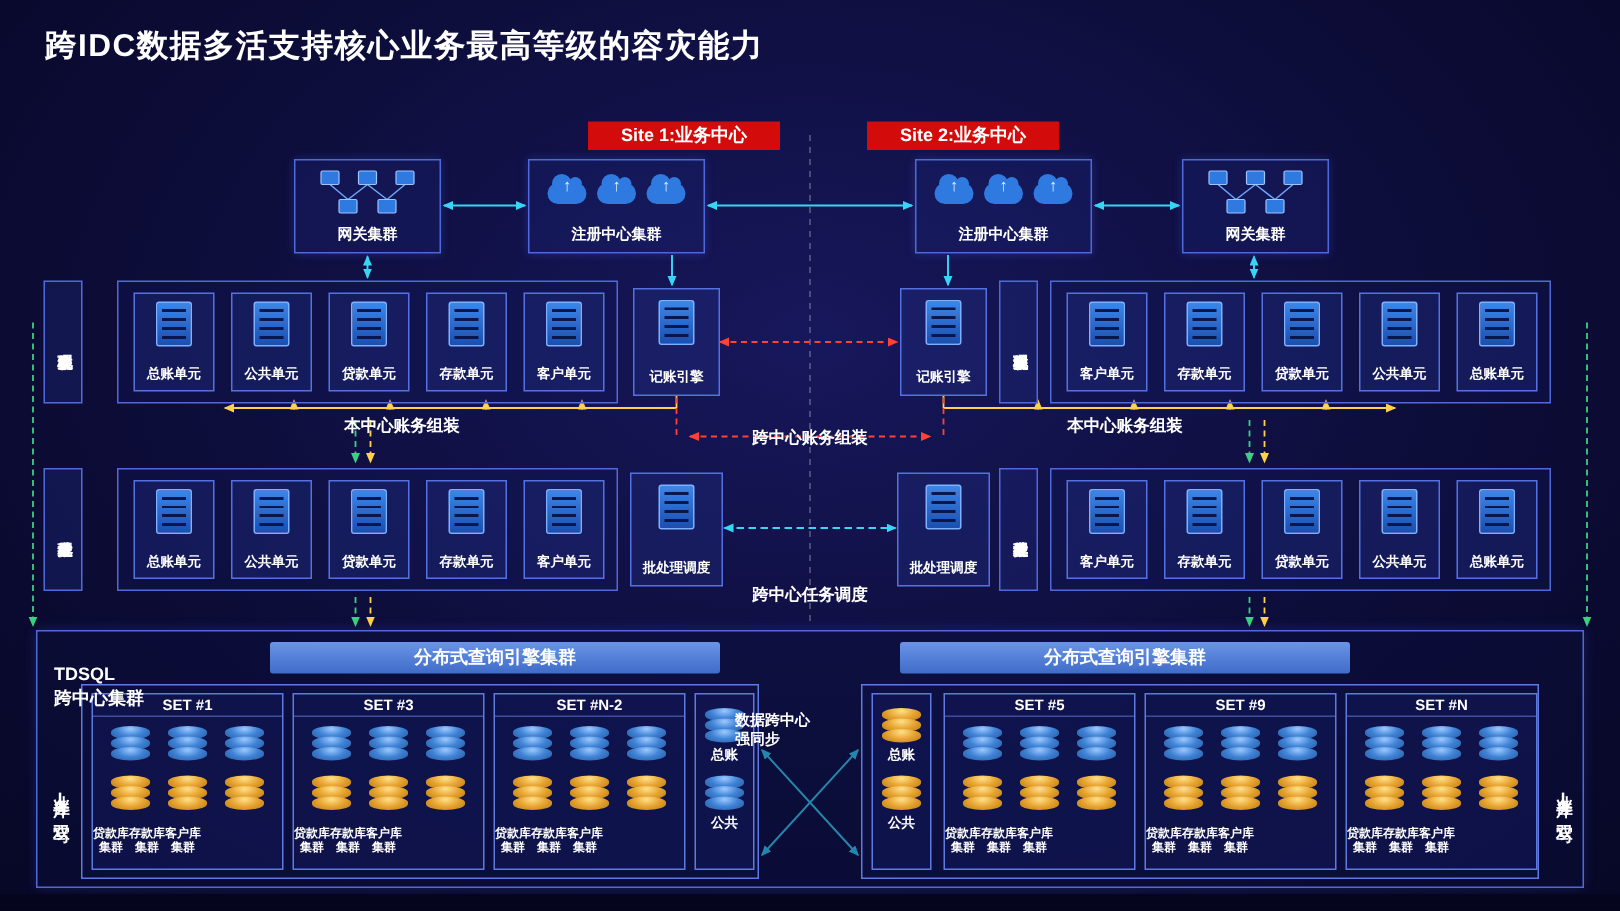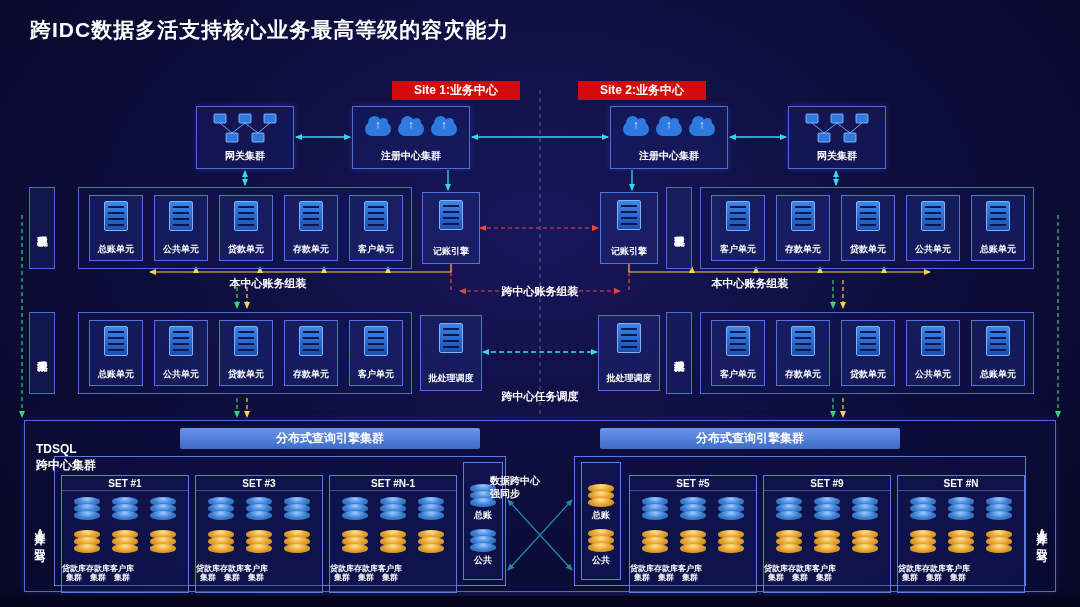--- a/index.html
+++ b/index.html
@@ -39,34 +39,34 @@
   .sbox{position:absolute;border:1px solid #5570e0;background:rgba(35,48,135,.35);display:flex;
     flex-direction:column;align-items:center;justify-content:space-between;padding:7px 2px 5px;z-index:2;}
   .flabel{position:absolute;font-size:11px;font-weight:bold;text-align:center;z-index:3;}
   
   .tdsql-outer{position:absolute;left:24px;top:420px;width:1032px;height:172px;border:1px solid #4f6ad8;
     background:rgba(10,14,60,.4);box-shadow:0 0 8px rgba(80,110,255,.2);z-index:2;}
   .tdsql-label{position:absolute;left:36px;top:425px;font-size:12px;font-weight:bold;line-height:1.35;white-space:pre-line;z-index:3;margin-top:16px;}
   .qbar{position:absolute;top:428px;width:300px;height:21px;background:linear-gradient(#6a94e8,#3f6cc8);
     color:#fff;font-size:12px;font-weight:bold;text-align:center;line-height:21px;border-radius:2px;z-index:3;}
   .setwrap{position:absolute;top:456px;width:452px;height:130px;border:1px solid #5e7ae0;background:rgba(15,20,80,.3);z-index:2;}
-  .setbox{position:absolute;top:18px;width:128px;height:118px;border:1px solid #5e7ae0;background:rgba(22,30,100,.35);}
+  .setbox{position:absolute;top:5px;width:128px;height:118px;border:1px solid #5e7ae0;background:rgba(22,30,100,.35);}
   .set-header{height:15px;line-height:15px;text-align:center;font-size:10px;font-weight:bold;
     border-bottom:1px solid rgba(120,150,255,.45);}
   .dbrow{position:absolute;left:0;right:0;display:flex;justify-content:space-around;padding:0 6px;}
   .r1{top:21px}.r2{top:54px}
   .db{display:flex;flex-direction:column;width:26px;}
   .disk{display:block;height:9px;border-radius:50%/45%;margin-top:-2px;}
   .disk:first-child{margin-top:0;}
   .db.blue .disk{background:radial-gradient(ellipse at 50% 22%, #9cc8ff 0%, #3f83d6 48%, #27599f 100%);}
   .db.yellow .disk{background:radial-gradient(ellipse at 50% 22%, #ffe08a 0%, #e8a532 48%, #b8790f 100%);}
   .glabels{position:absolute;left:0;right:0;top:88px;display:flex;justify-content:flex-start;}
   .glabel{font-size:8px;line-height:1.15;text-align:center;white-space:pre-line;font-weight:bold;}
   .special{position:absolute;top:5px;width:40px;height:118px;border:1px solid #5e7ae0;display:flex;
-    flex-direction:column;align-items:center;padding-top:21px;background:rgba(22,30,100,.35);}
+    flex-direction:column;align-items:center;padding-top:9px;background:rgba(22,30,100,.35);}
   .slabel{font-size:9px;font-weight:bold;margin:2px 0 7px;}
   .sync{position:absolute;left:490px;top:474px;width:100px;text-align:left;font-size:10px;font-weight:bold;
     white-space:pre-line;line-height:1.3;z-index:3;}
   .dual{position:absolute;top:474px;writing-mode:vertical-lr;text-orientation:upright;font-size:11px;
     font-weight:bold;letter-spacing:2px;height:118px;text-align:center;z-index:3;}
   .bottombar{position:absolute;left:0;top:596px;width:1080px;height:11px;
     background:linear-gradient(90deg,#1b2f9e 0%, #3c64d8 45%, #22449f 100%);z-index:3;}
 </style>
 </head>
 <body>
@@ -429,21 +429,21 @@
       <div class="glabels">
         <div class="glabel">贷款库
 集群</div>
         <div class="glabel">存款库
 集群</div>
         <div class="glabel">客户库
 集群</div>
       </div>
     </div>
     <div class="setbox" style="left:274px;">
-      <div class="set-header">SET #N-1</div>
+      <div class="set-header">SET #N-2</div>
       <div class="dbrow r1">
         <div class="db blue">
             <i class="disk"></i>
             <i class="disk"></i>
             <i class="disk"></i>
           </div>
         <div class="db blue">
             <i class="disk"></i>
             <i class="disk"></i>
             <i class="disk"></i>

